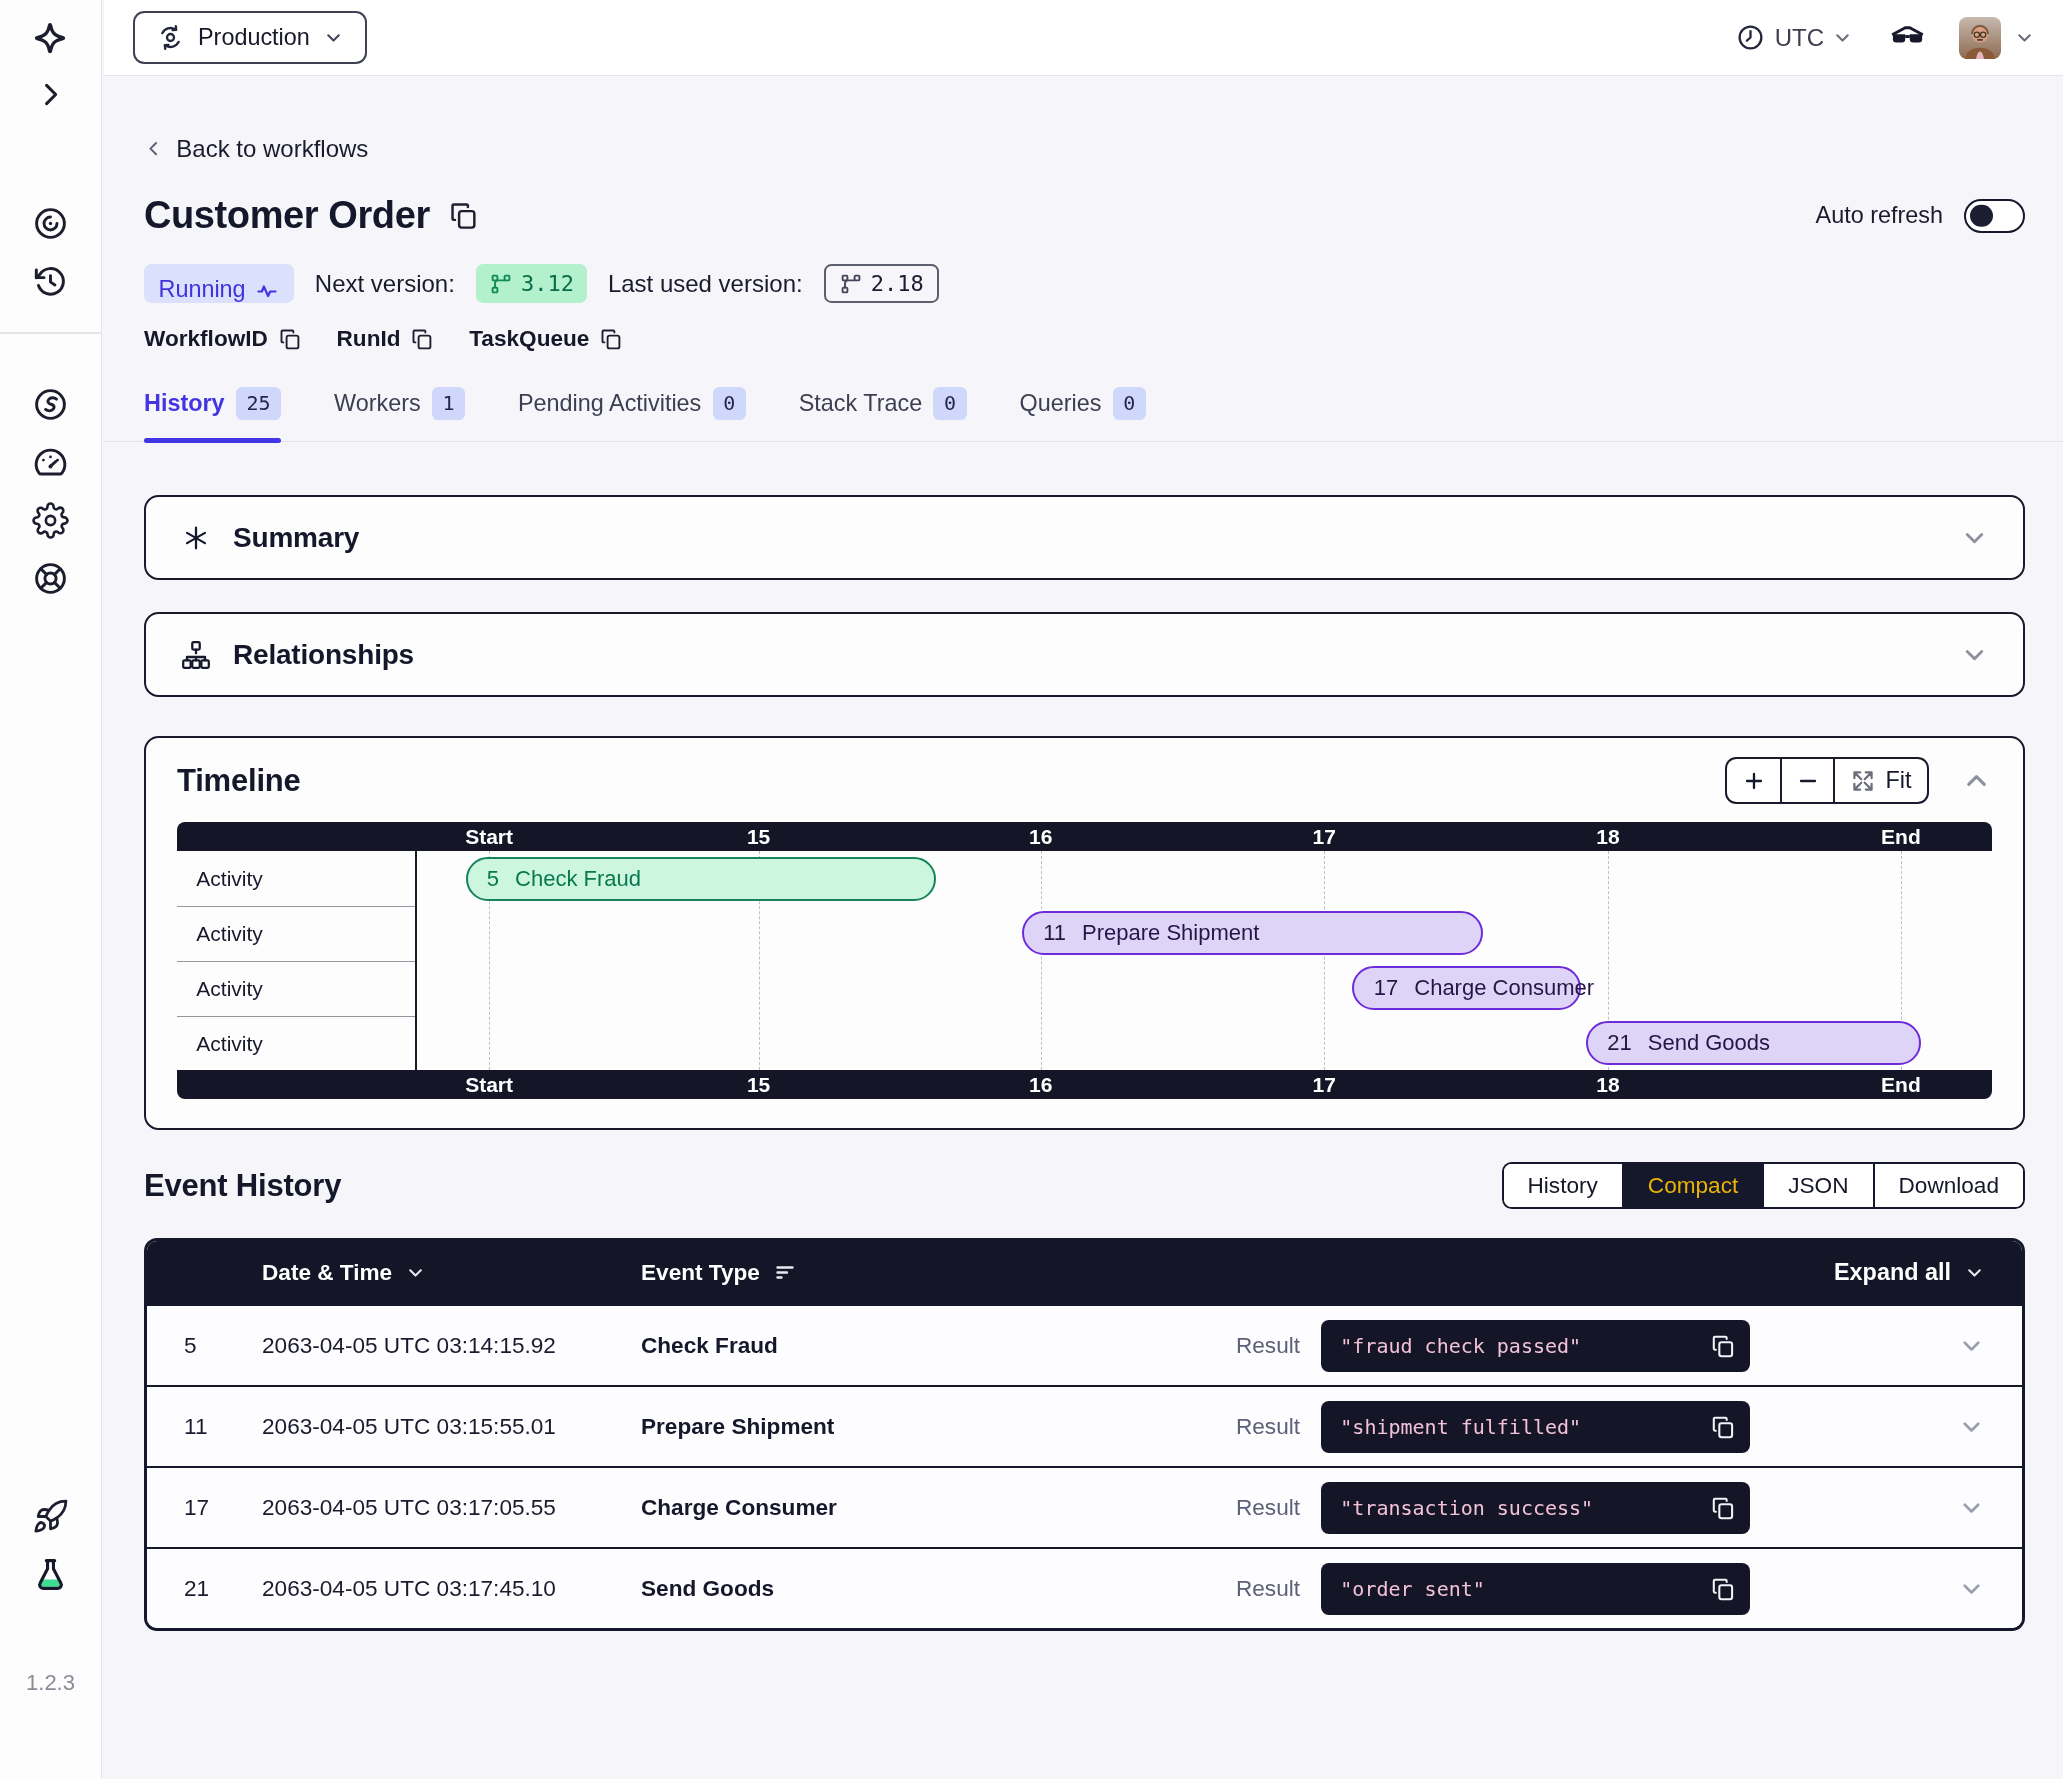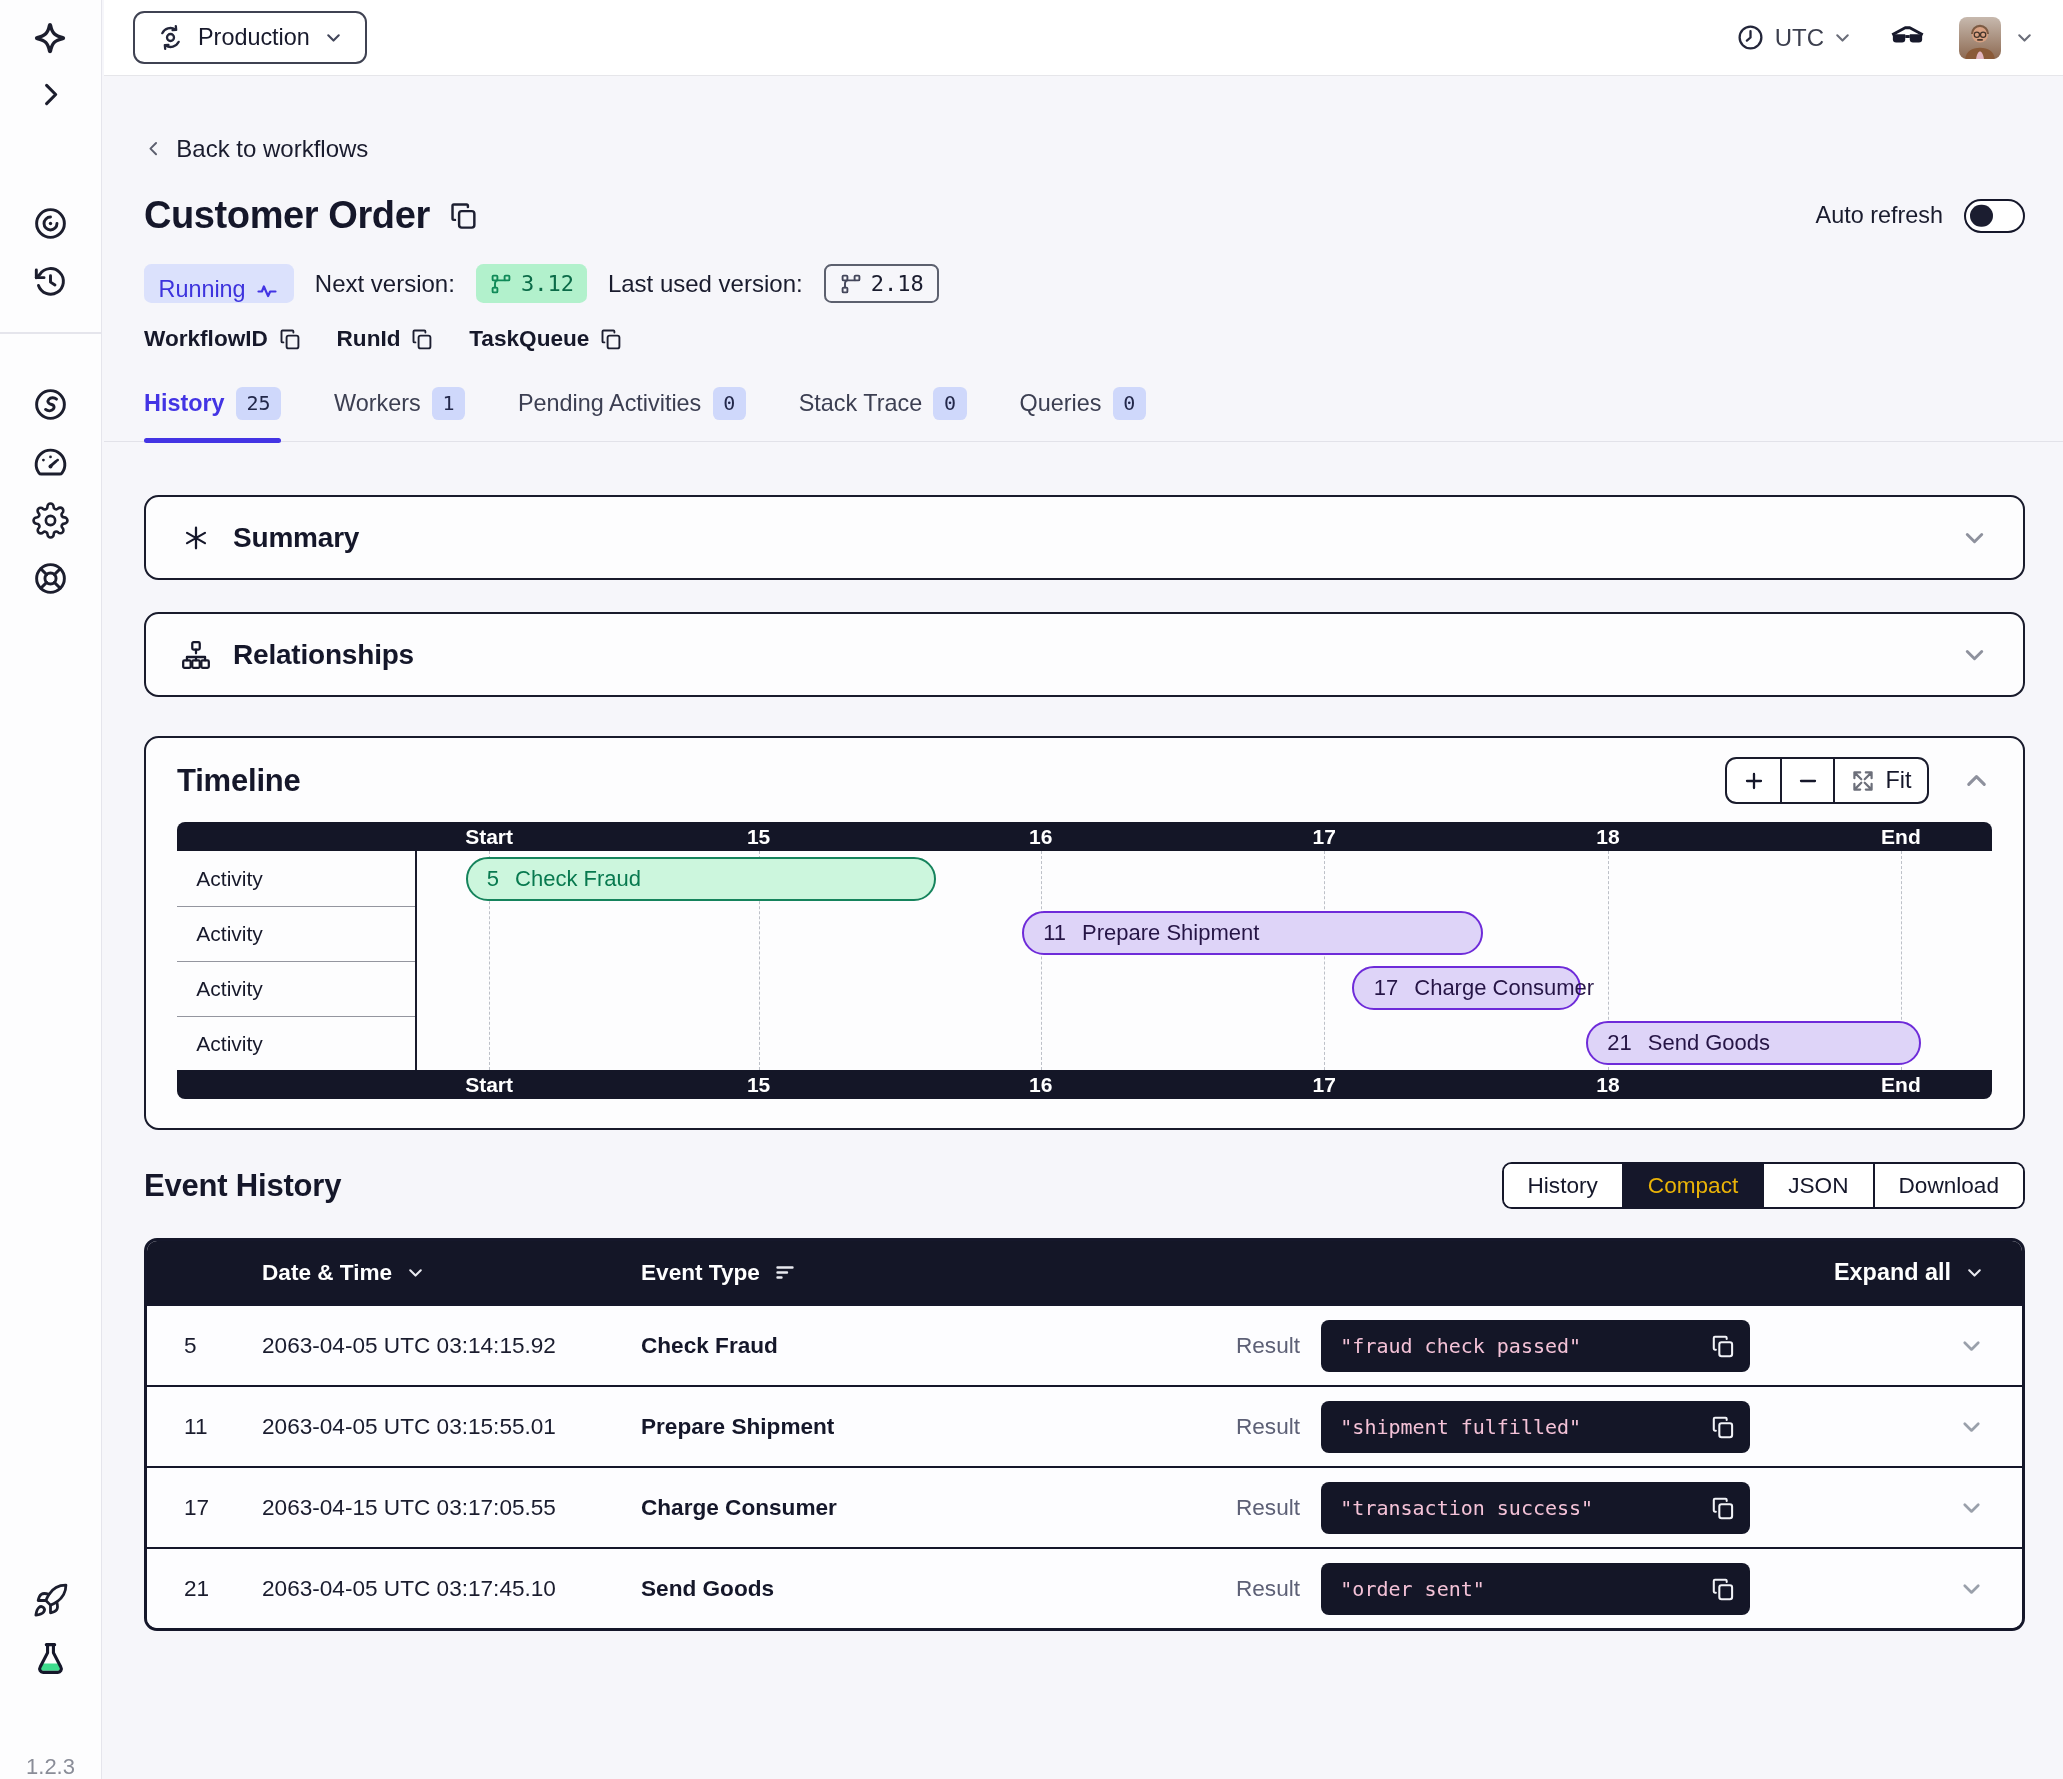--- a/index.html
+++ b/index.html
@@ -25,21 +25,21 @@
   .sidebar{position:absolute;left:0;top:0;width:102px;height:1780px;background:#fdfdfe;border-right:1.6px solid var(--hairline);display:flex;flex-direction:column;align-items:center;z-index:5}
   .sb-icon{width:37px;height:37px;color:#1c1e2e;flex:none}
   .sb-logo{margin-top:21px;width:39px;height:39px}
   .sb-expand{margin-top:19.3px;width:31px;height:31px}
   .sb-target{margin-top:95px}
   .sb-history{margin-top:21px}
   .sb-divider{margin-top:32px;width:102px;height:1.6px;background:var(--hairline);flex:none}
   .sb-swirl{margin-top:52px}
   .sb-gap{margin-top:21px}
   .sb-bottom-push{margin-top:auto}
-  .sb-version{margin-top:77px;font-size:22px;color:#8a8d98}
+  .sb-version{margin-top:77px;margin-bottom:84px;font-size:22px;color:#8a8d98}
 
   
   .topbar{position:absolute;left:104px;top:0;right:0;height:76px;background:var(--white);border-bottom:1.6px solid #e6e6ea;display:flex;align-items:center;padding:0 29px;z-index:4}
   .ns-btn{display:flex;align-items:center;gap:13px;height:53px;padding:0 21px;border:2px solid #3f4252;border-radius:11.3px;background:var(--white)}
   .ns-icon{width:29px;height:29px;color:#23263a}
   .ns-label{font-size:23.4px;font-weight:500;color:#17192b}
   .chev-sm{width:21px;height:21px;color:#42465a}
   .top-right{margin-left:auto;display:flex;align-items:center}
   .clock-icon{width:29px;height:29px;color:#23263a}
   .tz-label{font-size:24px;color:#3c3f4e;margin:0 8px 0 9.7px}
@@ -623,21 +623,21 @@
       </span>
       <span class="row-chev">
               <svg viewBox="0 0 24 24" fill="none" stroke="currentColor" stroke-width="2.4" stroke-linecap="round" stroke-linejoin="round">
                 <path d="M6 9.5l6 6 6-6"></path>
               </svg>
             </span>
     </span>
   </div>
         <div class="erow">
     <span class="eid">17</span>
-    <span class="edt">2063-04-15 UTC 03:17:05.55</span>
+    <span class="edt">2063-04-05 UTC 03:17:05.55</span>
     <span class="etype">Charge Consumer</span>
     <span class="result-group">
       <span class="result-label">Result</span>
       <span class="pill">
         <span class="val mono">"transaction success"</span>
         <span class="cp">
                 <svg viewBox="0 0 24 24" fill="none" stroke="currentColor" stroke-width="1.9" stroke-linecap="round" stroke-linejoin="round">
                   <rect x="8.6" y="8.6" width="11.8" height="12.8" rx="2"></rect>
                   <path d="M5.4 15.4h-.9a1 1 0 0 1-1-1V4.5a1 1 0 0 1 1-1h9.9a1 1 0 0 1 1 1v1"></path>
                 </svg>

